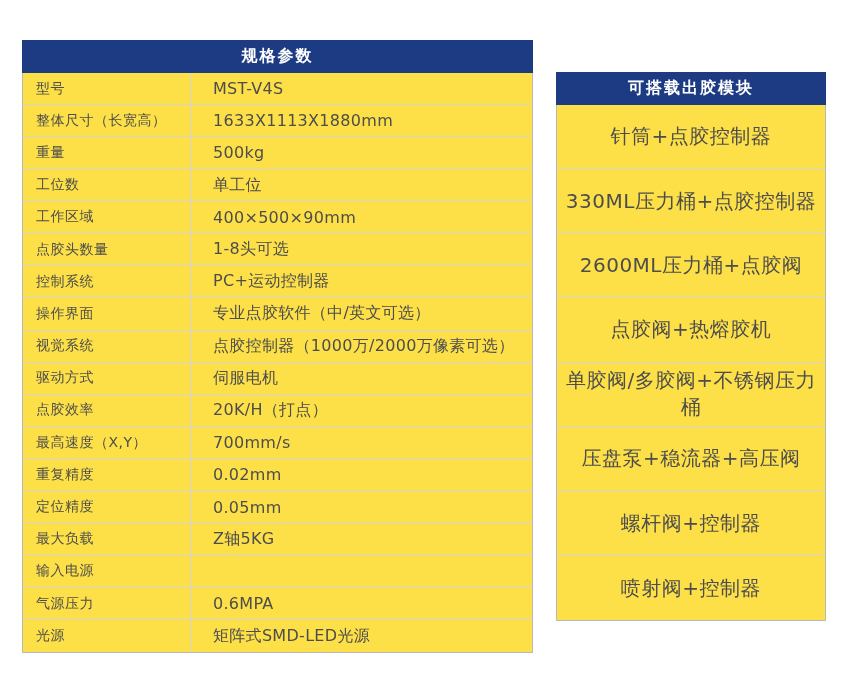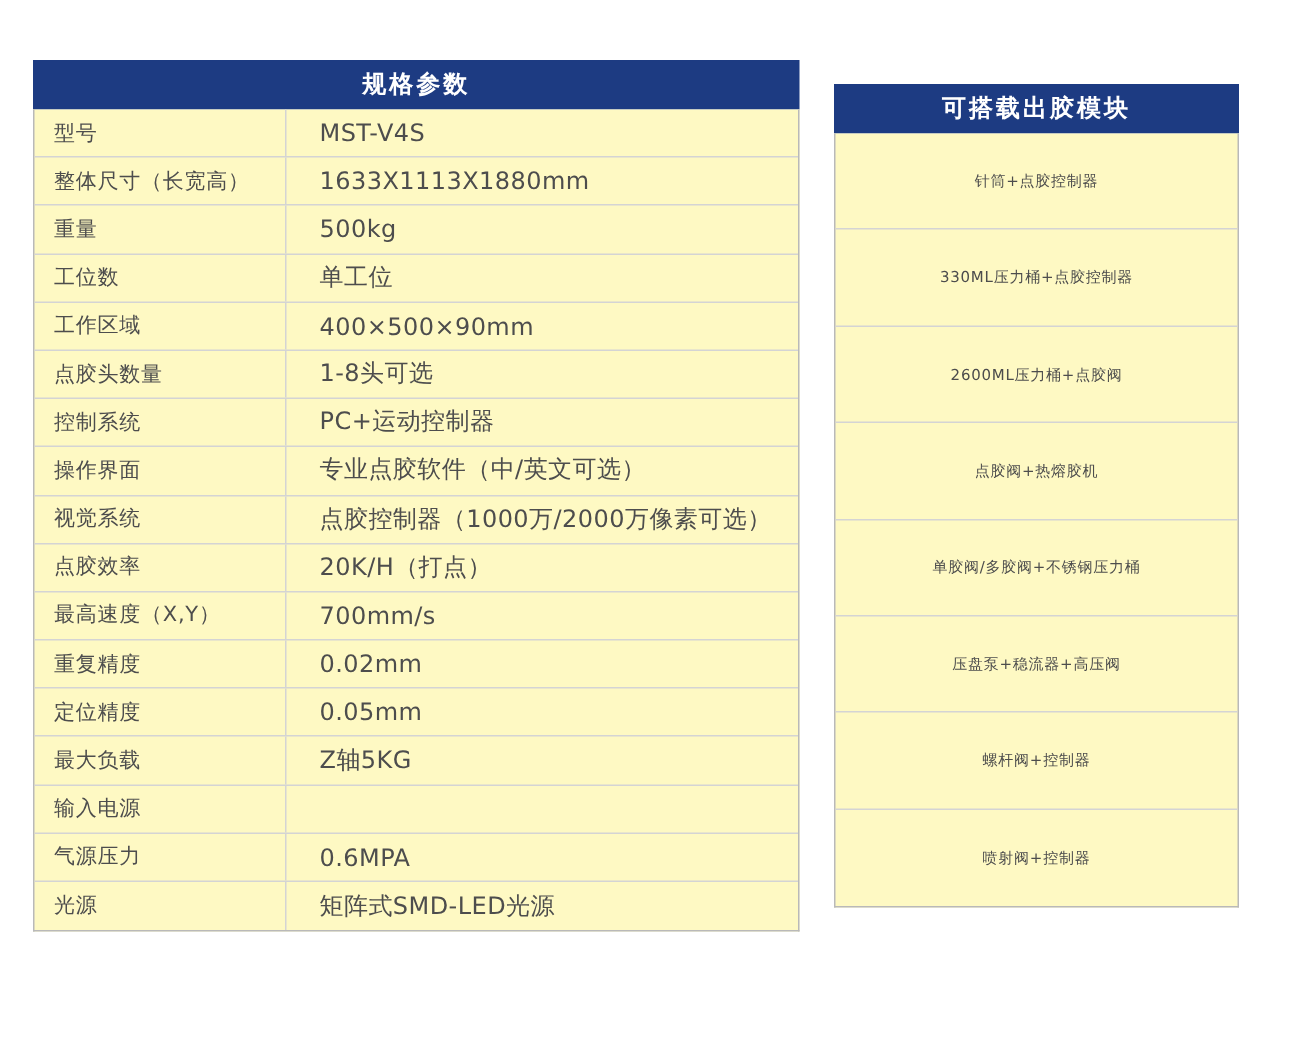--- a/index.html
+++ b/index.html
@@ -35,21 +35,21 @@
     align-items: center;
     justify-content: center;
     font-size: 16px;
     font-weight: bold;
     letter-spacing: 2px;
   }
   .table-body {
     border: 1px solid var(--outer-border, #b9b9b9);
     border-top: none;
     box-sizing: border-box;
-    background: #fef9c3;
+    background: #fde047;
   }
   .spec-row {
     display: flex;
     align-items: stretch;
     height: 32.2px;
     box-sizing: border-box;
     border-bottom: 1px solid var(--inner-border, #d4d4d4);
   }
   .spec-row:last-child { border-bottom: none; }
   .label-cell {
@@ -74,21 +74,21 @@
     letter-spacing: 0.3px;
     white-space: nowrap;
   }
   .module-row {
     height: 64.4px;
     box-sizing: border-box;
     border-bottom: 1px solid var(--inner-border, #d4d4d4);
     display: flex;
     align-items: center;
     justify-content: center;
-    font-size: 10px;
+    font-size: 20px;
     color: var(--cell-text, #4d4d4d);
     letter-spacing: 0.5px;
     text-align: center;
   }
   .module-row:last-child { border-bottom: none; }
 </style>
 </head>
 <body style="background: rgb(255, 255, 255);">
 
 <div class="page">
@@ -134,20 +134,24 @@
   <div class="spec-row">
     <div class="label-cell">操作界面</div>
     <div class="value-cell">专业点胶软件（中/英文可选）</div>
   </div>
 
   <div class="spec-row">
     <div class="label-cell">视觉系统</div>
     <div class="value-cell">点胶控制器（1000万/2000万像素可选）</div>
   </div>
 
+  <div class="spec-row">
+    <div class="label-cell">驱动方式</div>
+    <div class="value-cell">伺服电机</div>
+  </div>
 
   <div class="spec-row">
     <div class="label-cell">点胶效率</div>
     <div class="value-cell">20K/H（打点）</div>
   </div>
 
   <div class="spec-row">
     <div class="label-cell">最高速度（X,Y）</div>
     <div class="value-cell">700mm/s</div>
   </div>

